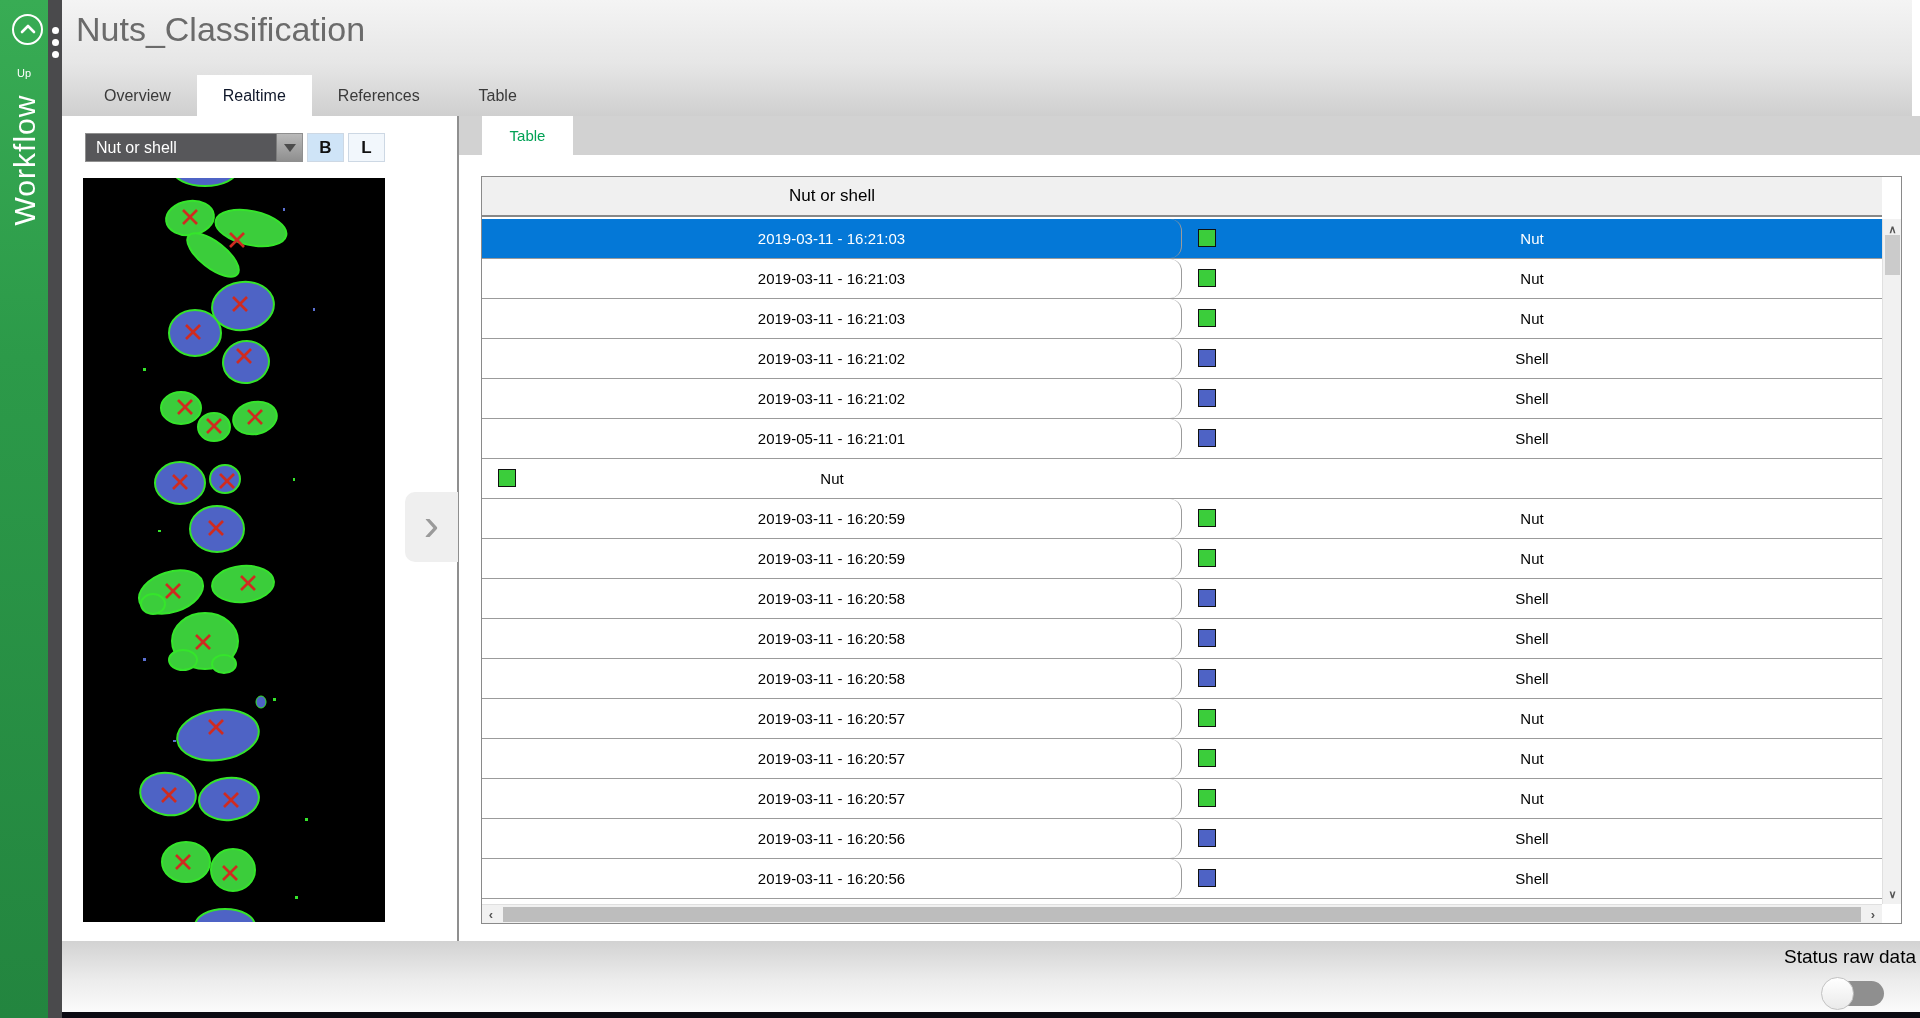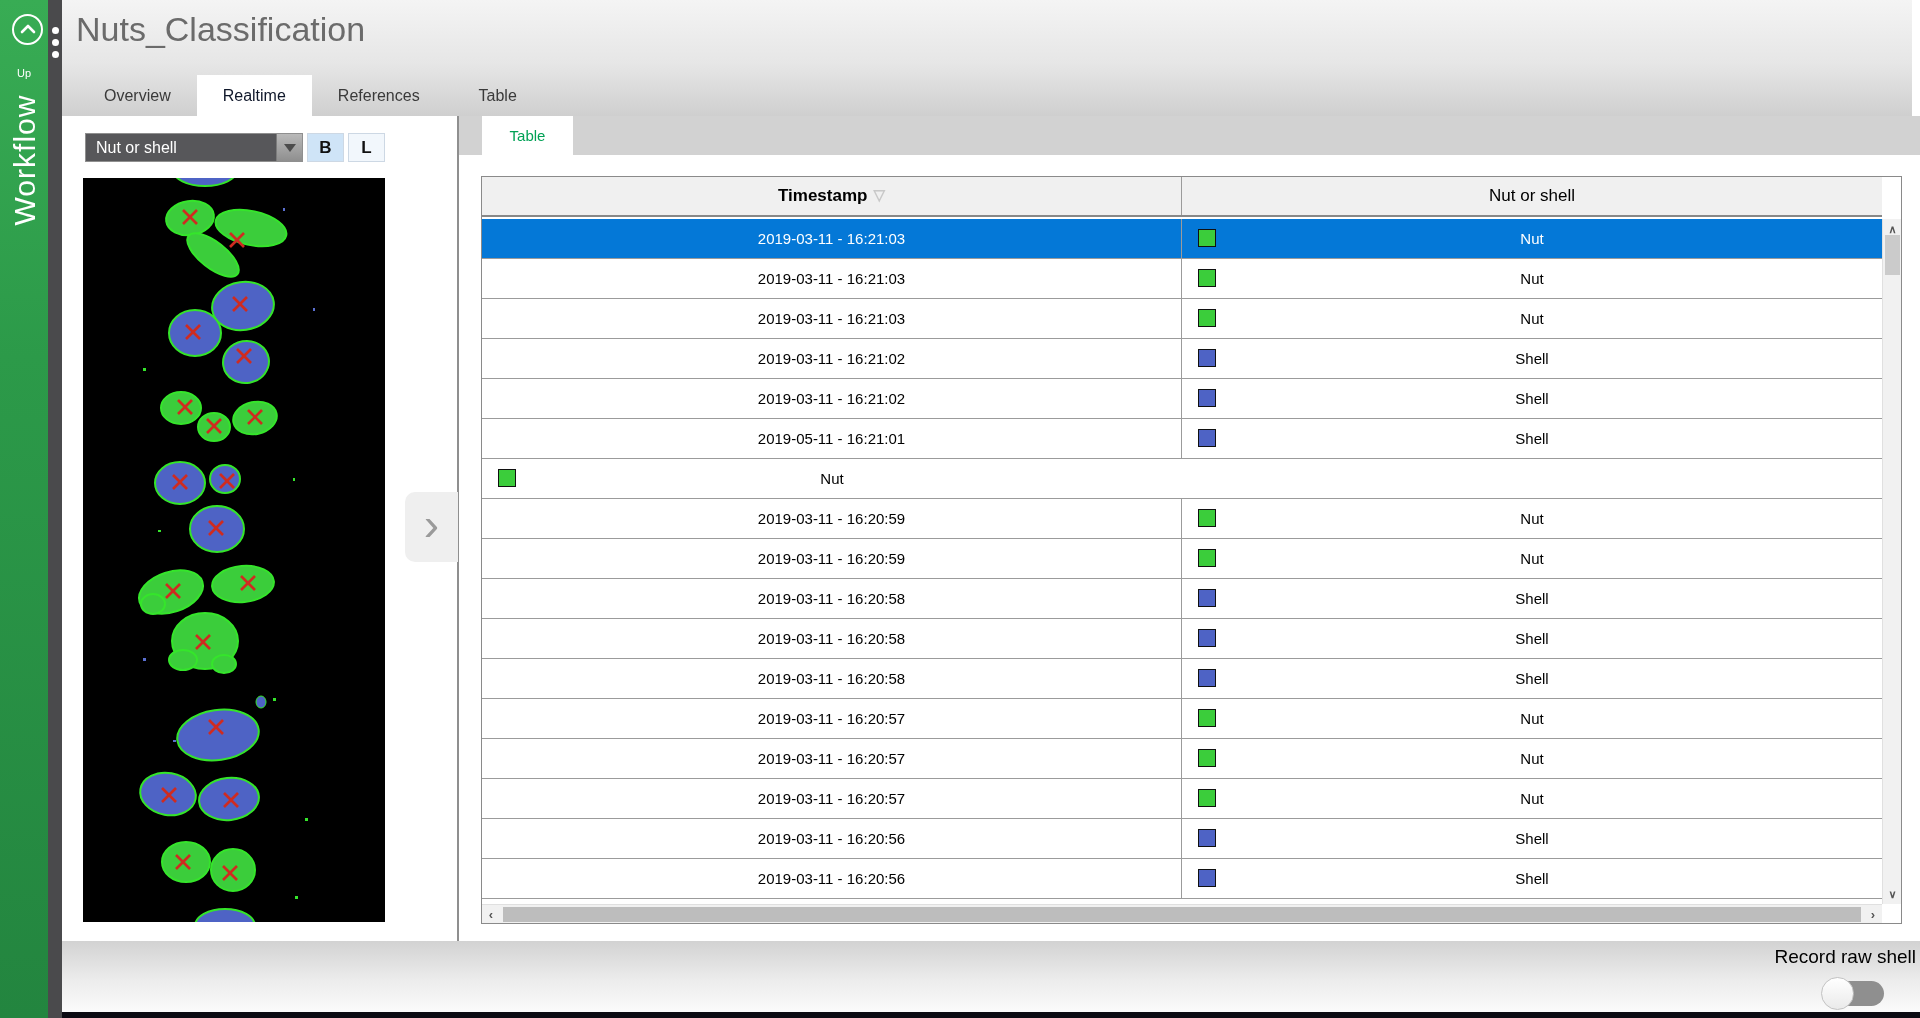--- a/index.html
+++ b/index.html
@@ -60,21 +60,21 @@
   
   .table-outer { position:absolute; left:481px; top:176px; width:1421px; height:748px; border:1px solid #8a8a8a; background:#fff; }
   .thead { position:absolute; left:0; top:0; width:1400px; height:40px; background:#f0f0f0; border-bottom:2px solid #888; display:flex; }
   .th { display:flex; align-items:center; justify-content:center; font-size:17px; color:#000; }
   .th.c1 { width:700px; border-right:1px solid #9b9b9b; font-weight:bold; }
   .th.c2 { width:700px; }
   .sort-tri { color:#c8c8c8; font-size:15px; margin-left:6px; margin-top:-2px; }
   .tbody { position:absolute; left:0; top:42px; width:1400px; height:680px; }
   .trow { height:40px; border-bottom:1px solid #9b9b9b; display:flex; background:#fff; cursor:pointer; }
   .trow.selected { background:#0478d7; color:#fff; }
-  .tcell { display:flex; align-items:center; justify-content:center; font-size:15px; position:relative; }
+  .tcell { display:flex; align-items:center; justify-content:center; font-size:15px; position:relative;border-radius:12px; }
   .tcell.c1 { width:700px; border-right:1px solid #9b9b9b; }
   .tcell.c2 { width:700px; }
   .class-square { position:absolute; left:16px; top:10px; width:18px; height:18px; border:1.5px solid #101010; }
 
   
   .vscroll { position:absolute; left:1400px; top:42px; width:19px; height:685px; background:#f1f1f1; border-left:1px solid #e0e0e0; }
   .vscroll .arr { position:absolute; left:0; width:19px; height:16px; text-align:center; font-size:11px; font-weight:bold; color:#555; line-height:16px; cursor:pointer; }
   .vscroll .arr.up { top:2px; } .vscroll .arr.down { bottom:2px; }
   .vthumb { position:absolute; left:2px; top:16px; width:15px; height:40px; background:#cbcbcb; cursor:pointer; }
   .hscroll { position:absolute; left:0; top:727px; width:1400px; height:19px; background:#f1f1f1; border-top:1px solid #e0e0e0; }
@@ -270,24 +270,20 @@
 <div class="v-divider"></div>
 
 <div class="right-panel">
   <div class="subtab-bar">
     <div class="subtab">Table</div>
   </div>
 </div>
 
 <div class="table-outer">
   <div class="thead">
-    <div class="th c1">
-      <span>Timestamp</span>
-      <span class="sort-tri">▽</span>
-    </div>
     <div class="th c2">
       <span>Nut or shell</span>
     </div>
   </div>
 
   <div class="tbody">
       <div class="trow selected">
         <div class="tcell c1">2019-03-11 - 16:21:03</div>
         <div class="tcell c2">
           <span class="class-square" style="background: rgb(59, 205, 59);"></span>
@@ -414,18 +410,18 @@
   </div>
   <div class="hscroll">
     <div class="arr left">‹</div>
     <div class="hthumb"></div>
     <div class="arr right">›</div>
   </div>
   <div class="scroll-corner"></div>
 </div>
 
 <div class="footer">
-  <div class="record-label">Record raw shell</div>
+  <div class="record-label">Status raw data</div>
   <div class="toggle">
     <div class="knob"></div>
   </div>
 </div>
 <div class="bottom-line"></div>
 
 </body></html>

